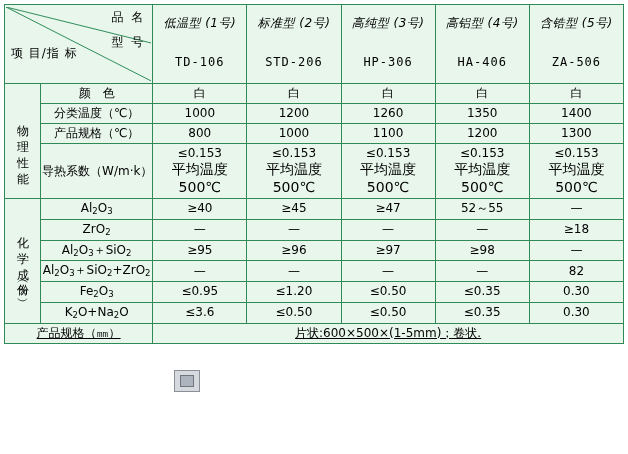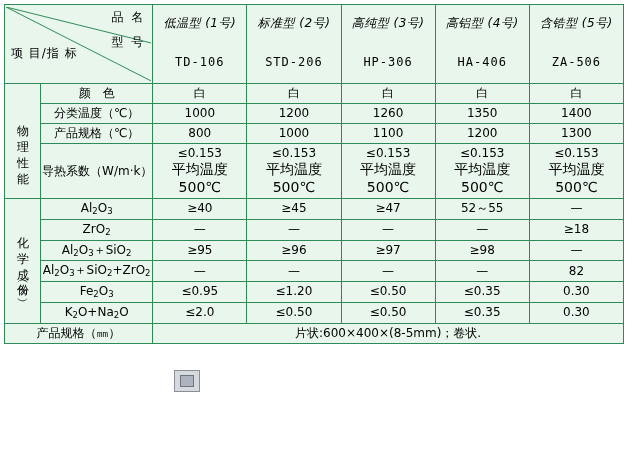--- a/index.html
+++ b/index.html
@@ -124,20 +124,21 @@
     padding-bottom: 11px;
   }
   .twoline .l1 { display: block; }
   .twoline .l2 { display: block; font-size: 14px; }
   .sub {
     font-size: 8.5px;
     vertical-align: -0.25em;
   }
   .lastrow td {
     font-size: 12px;
+    text-decoration: underline;
   }
   .lastrow .speclabel {
     white-space: nowrap;
   }
   
   #artifact {
     position: absolute;
     left: 174px;
     top: 370px;
     width: 26px;
@@ -328,30 +329,30 @@
       <td class="datacell">≤1.20</td>
       <td class="datacell">≤0.50</td>
       <td class="datacell">≤0.35</td>
       <td class="datacell">0.30</td>
     </tr>
 
     <tr>
       <td class="rowlabel">
         K<span class="sub">2</span>O+Na<span class="sub">2</span>O
       </td>
-      <td class="datacell">≤2.0</td>
+      <td class="datacell">≤3.6</td>
       <td class="datacell">≤0.50</td>
       <td class="datacell">≤0.50</td>
       <td class="datacell">≤0.35</td>
       <td class="datacell">0.30</td>
     </tr>
 
     <tr class="lastrow">
       <td class="speclabel" colspan="2">产品规格（㎜）</td>
-      <td colspan="5">片状:600×400×(8-5mm)；卷状.</td>
+      <td colspan="5">片状:600×500×(1-5mm)；卷状.</td>
     </tr>
   </tbody>
     </table>
 
   <div id="artifact">
     <span class="glyph"></span>
   </div>
 
 </div>
 

